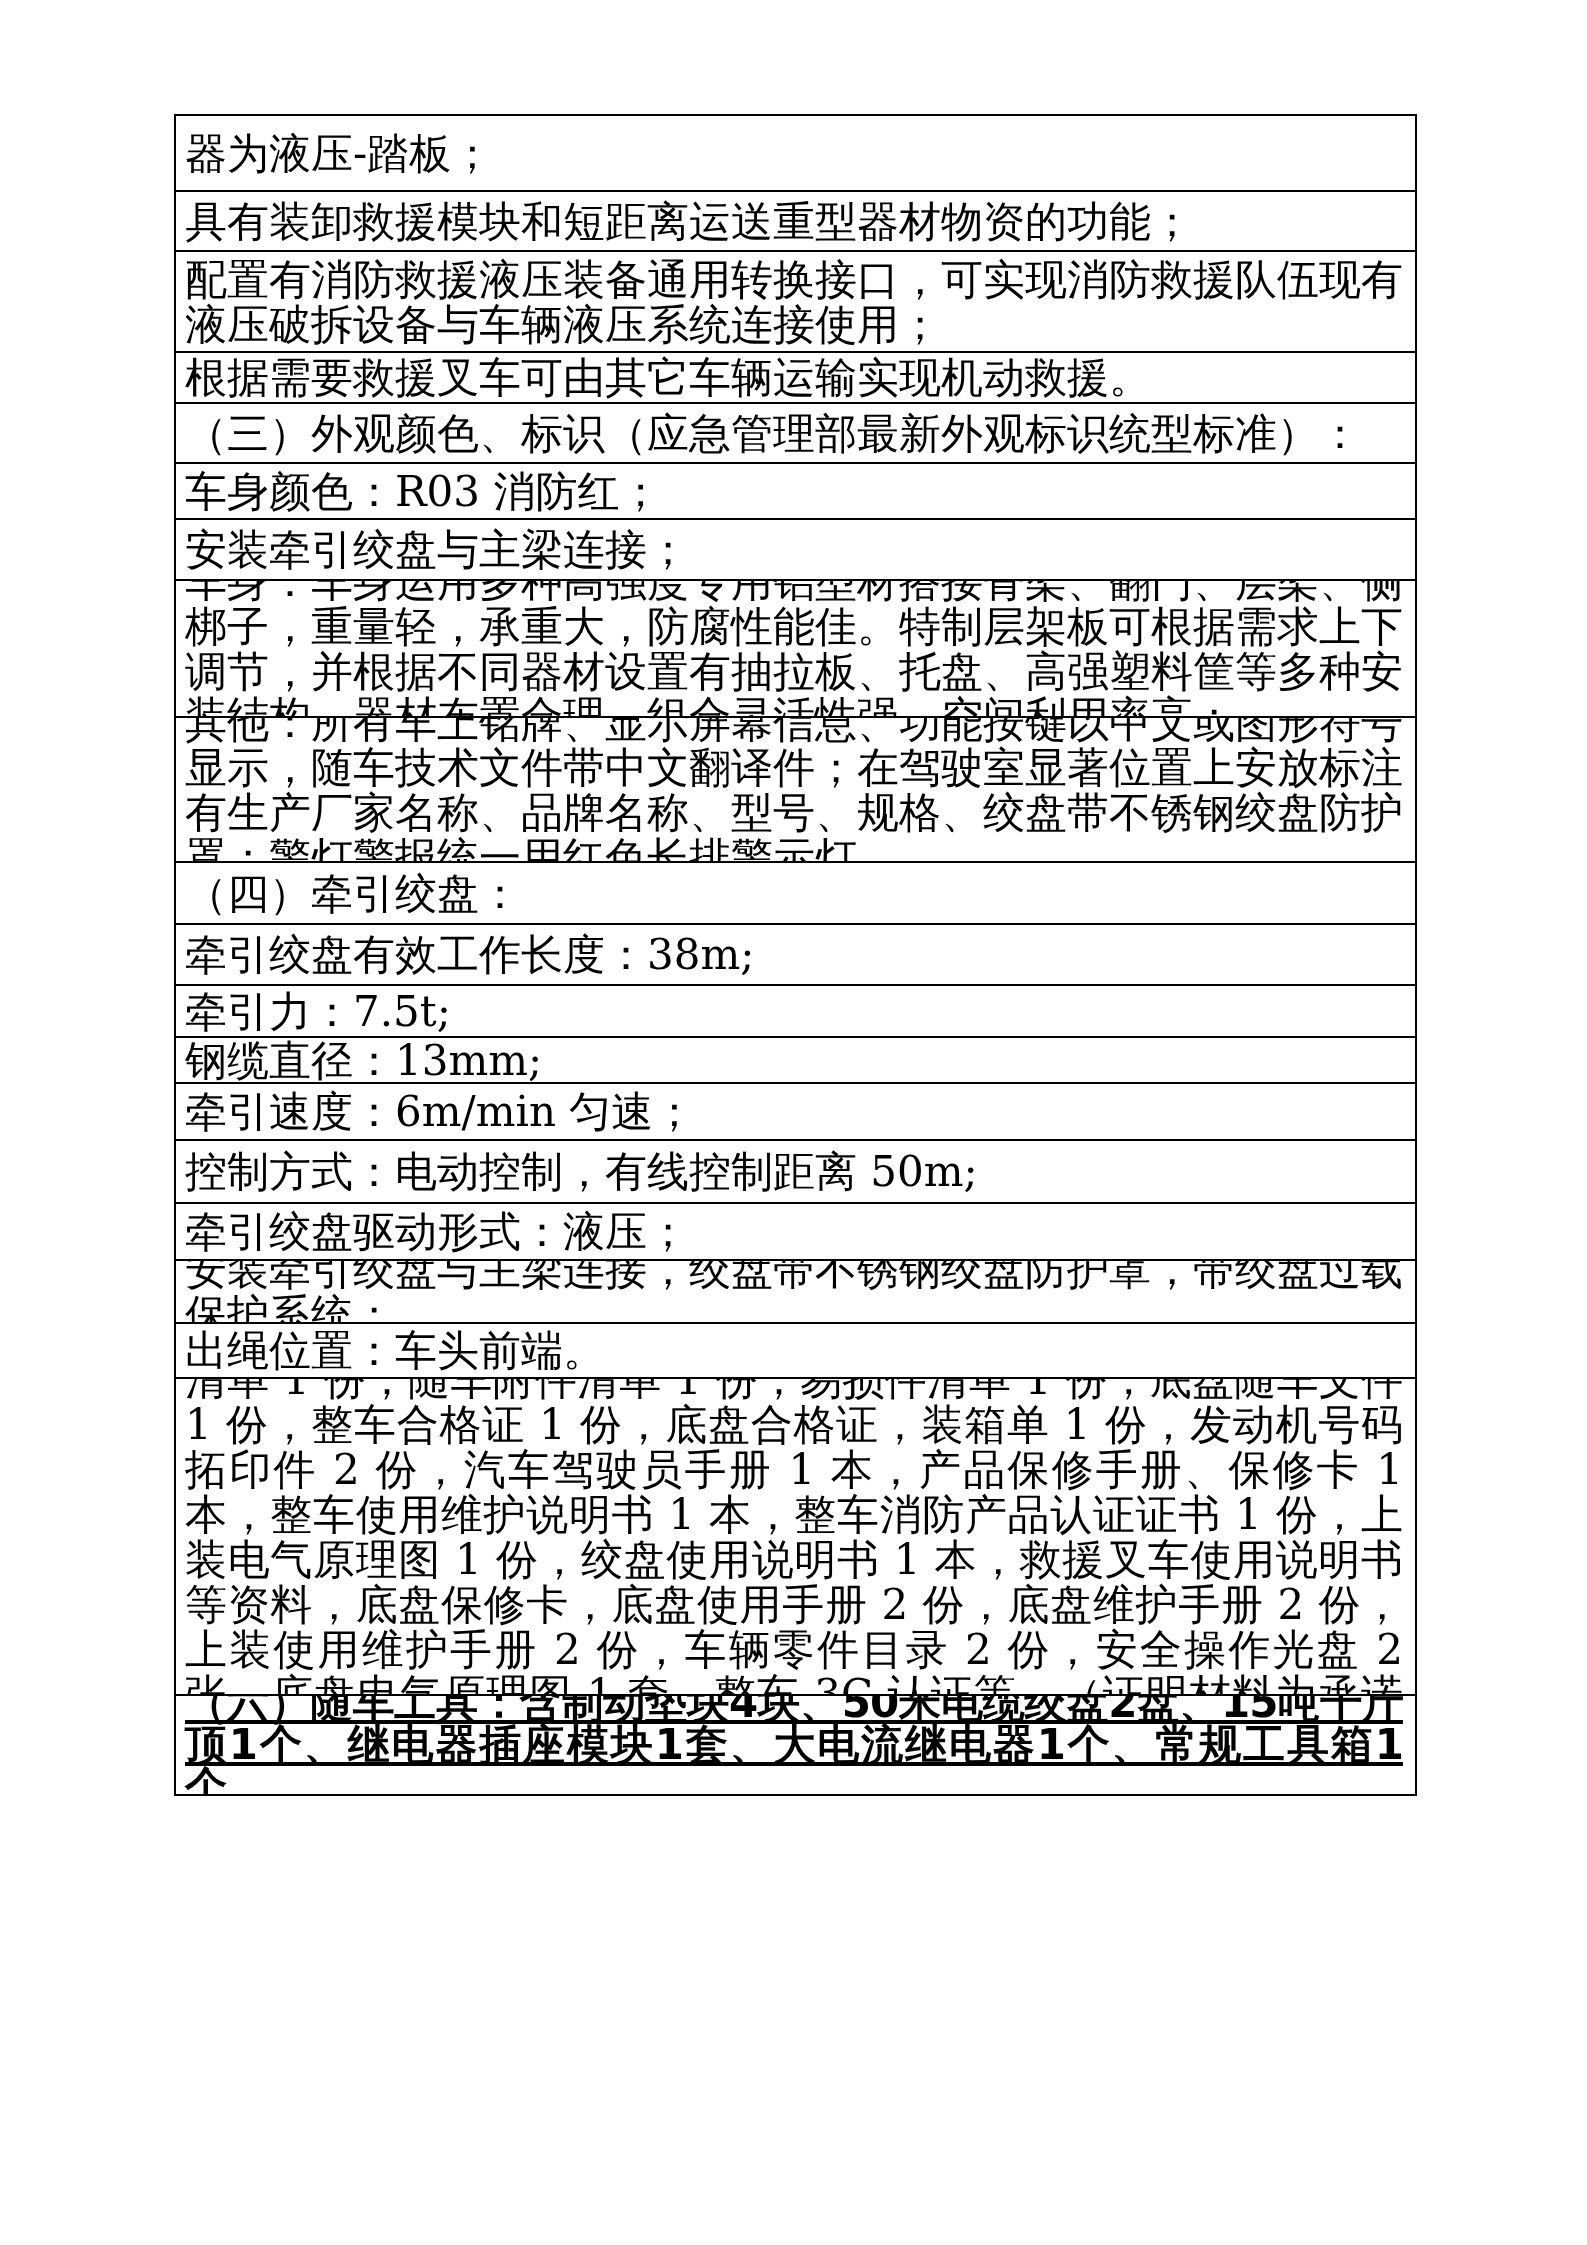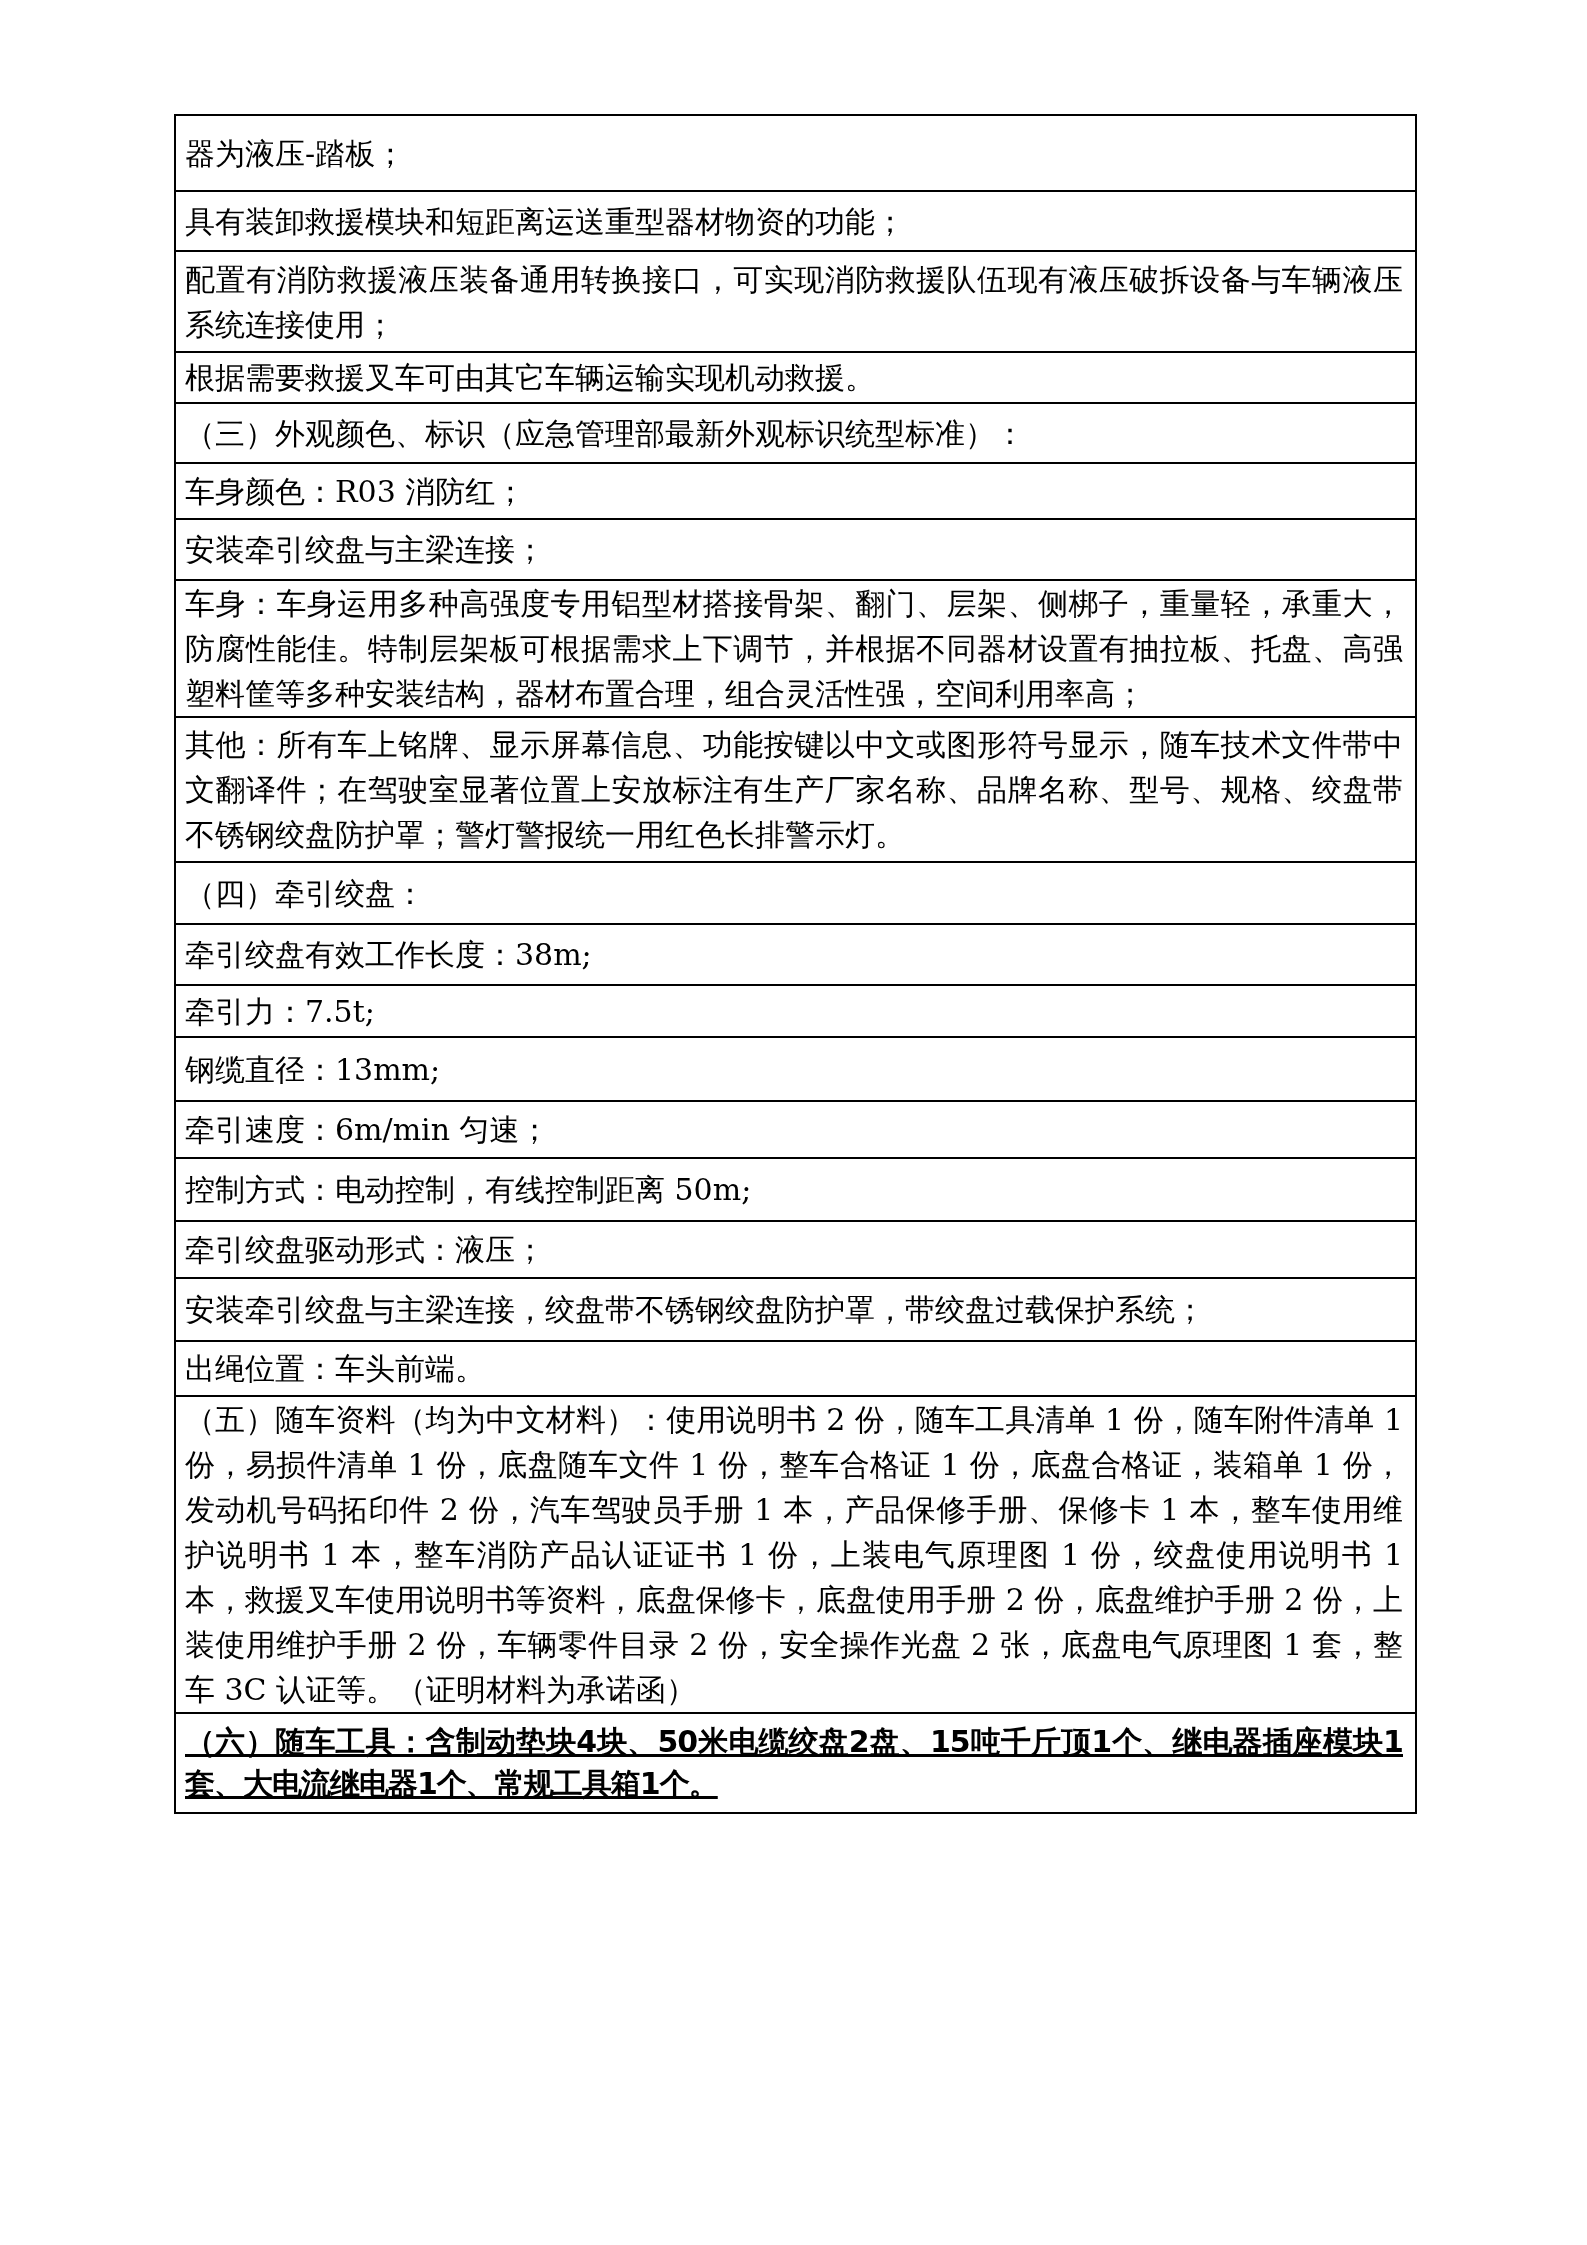--- a/index.html
+++ b/index.html
@@ -31,21 +31,21 @@
       align-items: center;
       padding: 0 12px 0 9px;
       overflow: hidden;
     }
     .doc-row:last-child {
       border-bottom: none;
       text-decoration: underline;
     }
     .cell-text {
       width: 100%;
-      font-size: 30px;
+      font-size: 42px;
       line-height: 45px;
       text-align: justify;
       letter-spacing: 0;
       word-break: break-all;
     }
     .doc-row.alt-font .cell-text {
       font-weight: 700;
       line-height: 42px;
       letter-spacing: -1px;
       font-family: "DejaVu Sans", "Liberation Sans", sans-serif;
@@ -86,21 +86,21 @@
     </div>
     <div class="doc-row" style="height:62px">
       <div class="cell-text">（四）牵引绞盘：</div>
     </div>
     <div class="doc-row" style="height:61px">
       <div class="cell-text">牵引绞盘有效工作长度：38m;</div>
     </div>
     <div class="doc-row" style="height:52px">
       <div class="cell-text">牵引力：7.5t;</div>
     </div>
-    <div class="doc-row" style="height:64px">
+    <div class="doc-row" style="height:46px">
       <div class="cell-text">钢缆直径：13mm;</div>
     </div>
     <div class="doc-row" style="height:57px">
       <div class="cell-text">牵引速度：6m/min 匀速；</div>
     </div>
     <div class="doc-row" style="height:63px">
       <div class="cell-text">控制方式：电动控制，有线控制距离 50m;</div>
     </div>
     <div class="doc-row" style="height:57px">
       <div class="cell-text">牵引绞盘驱动形式：液压；</div>

